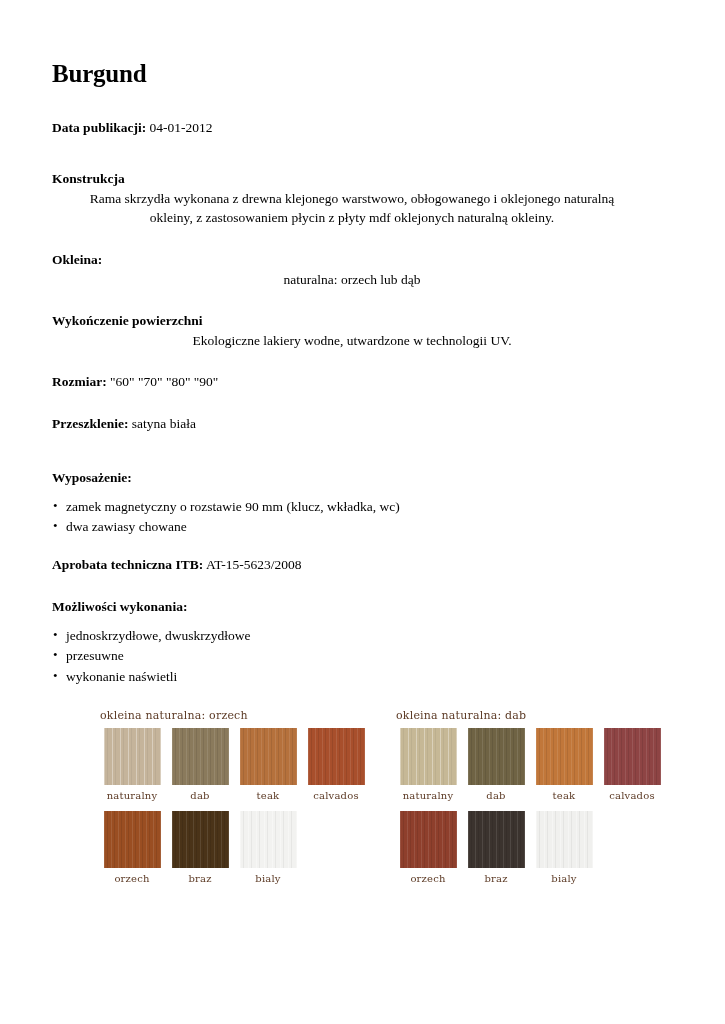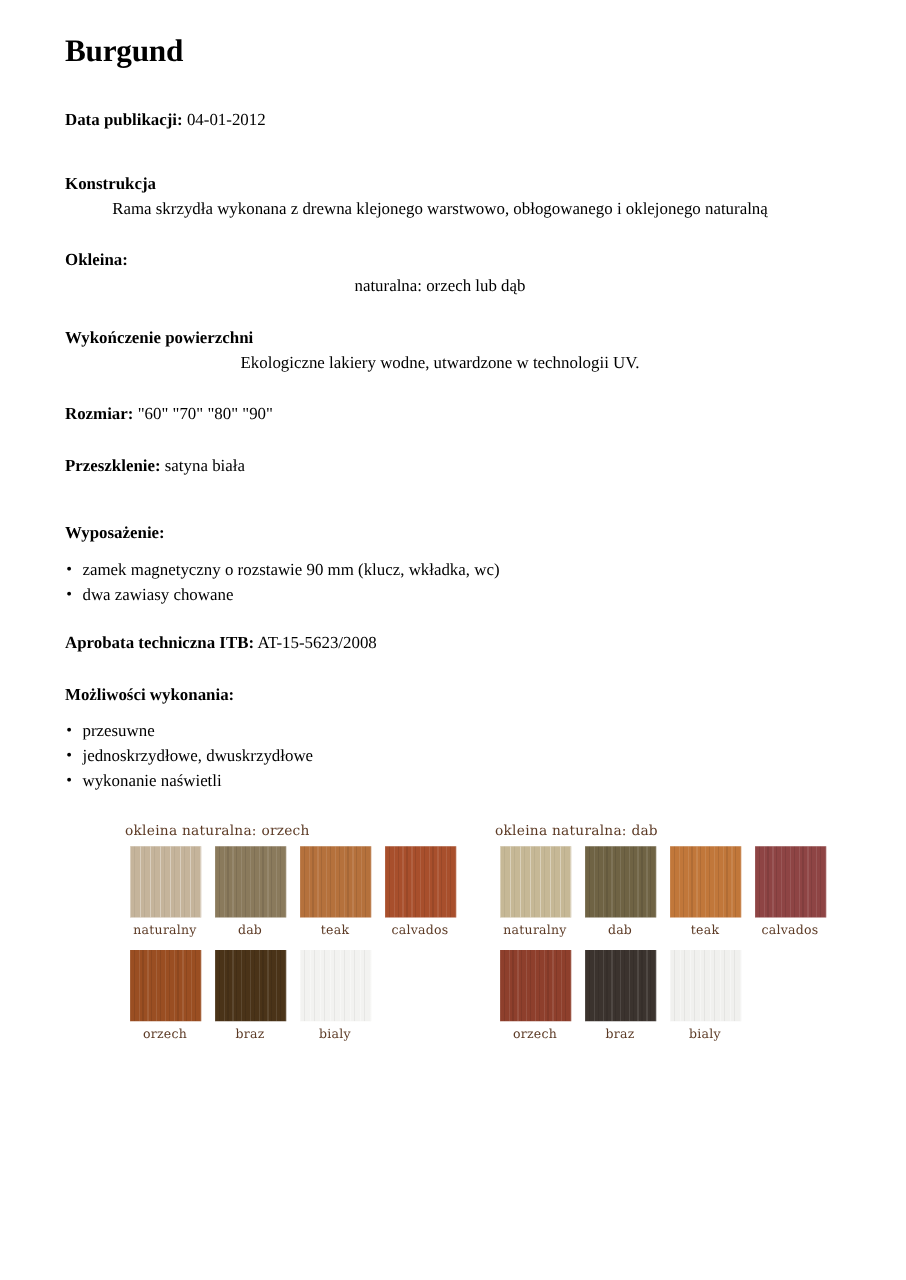--- a/index.html
+++ b/index.html
@@ -12,21 +12,21 @@
     height: 1024px;
     font-family: "Liberation Serif", "DejaVu Serif", serif;
     color: #000000;
     overflow: hidden;
   }
   .page {
     position: relative;
     width: 725px;
     height: 800px;
     box-sizing: border-box;
-    padding: 28px 50px 0 52px;
+    padding: 60px 50px 0 52px;
   }
   .doc-title {
     font-size: 25px;
     font-weight: bold;
     letter-spacing: -0.2px;
     margin: 0 0 30px 0;
     line-height: 1.1;
   }
   .meta-line {
     font-size: 13.5px;
@@ -165,20 +165,21 @@
   <p class="meta-line">
     <span class="lbl">Data publikacji:</span>
     <span>04-01-2012</span>
   </p>
 
   <div class="block-gap"></div>
 
   <div class="block">
     <div class="heading">Konstrukcja</div>
     <div class="para">Rama skrzydła wykonana z drewna klejonego warstwowo, obłogowanego i oklejonego naturalną</div>
+    <div class="para">okleiny, z zastosowaniem płycin z płyty mdf oklejonych naturalną okleiny.</div>
   </div>
 
   <div class="block-gap"></div>
 
   <div class="block">
     <div class="heading">Okleina:</div>
     <div class="para">naturalna: orzech lub dąb</div>
   </div>
 
   <div class="block-gap"></div>
@@ -220,22 +221,22 @@
   <p class="meta-line">
     <span class="lbl">Aprobata techniczna ITB:</span>
     <span>AT-15-5623/2008</span>
   </p>
 
   <div style="height:8px"></div>
 
   <div class="block">
     <div class="heading">Możliwości wykonania:</div>
     <ul class="bullets">
+      <li>jednoskrzydłowe, dwuskrzydłowe</li>
       <li>przesuwne</li>
-      <li>jednoskrzydłowe, dwuskrzydłowe</li>
       <li>wykonanie naświetli</li>
     </ul>
   </div>
 
   <div class="swatch-figure">
     <div class="swatch-groups">
 
       <div class="swatch-group">
         <div class="group-title">okleina naturalna: orzech</div>
 

